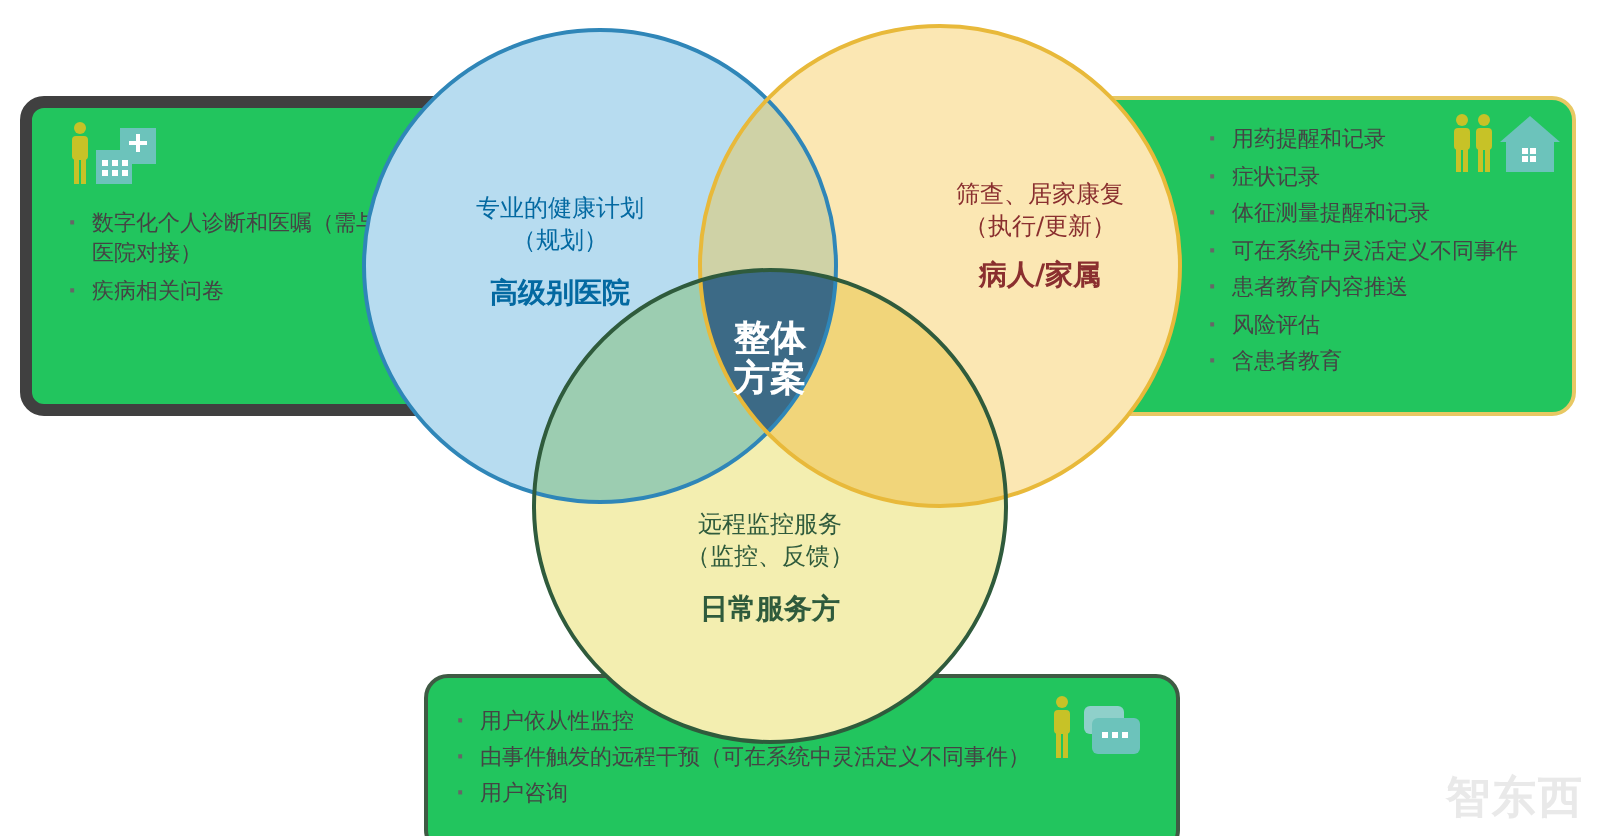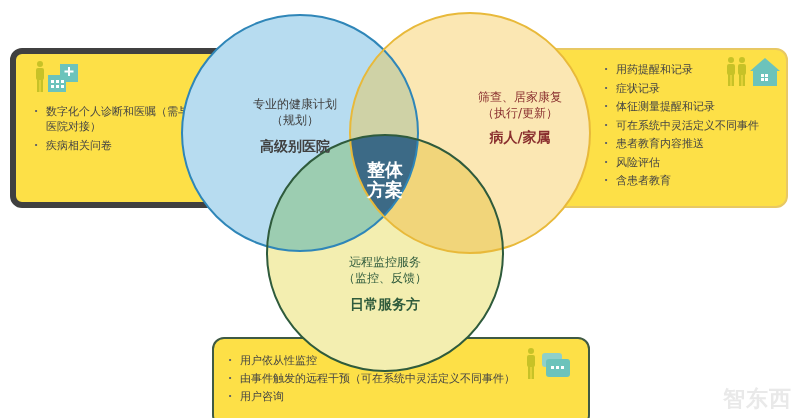--- a/index.html
+++ b/index.html
@@ -1,17 +1,17 @@
 <!DOCTYPE html>
 <html><head>
 <meta charset="utf-8">
 <style>
   html,body{margin:0;padding:0;background:#ffffff;}
   body{width:800px;height:418px;position:relative;overflow:hidden;font-family:"DejaVu Sans","Liberation Sans",sans-serif;}
-  .box{position:absolute;background:#fde047;border-radius:12px;box-sizing:border-box;}
+  .box{position:absolute;background:#22c55e;border-radius:12px;box-sizing:border-box;}
   .box-left{left:10px;top:48px;width:250px;height:160px;border:6px solid #404040;}
   .box-right{left:540px;top:48px;width:248px;height:160px;border:2px solid #e8c863;}
   .box-bottom{left:212px;top:337px;width:378px;height:90px;border:2px solid #3f5a44;}
   ul{list-style:none;margin:0;padding:0;position:absolute;}
   li{font-size:11px;color:#444;line-height:15px;position:relative;padding-left:14px;}
   li::before{content:"·";position:absolute;left:2px;top:0;color:#666;font-weight:bold;}
   .left-list{left:16px;top:50px;width:160px;}
   .left-list li{margin-bottom:4px;}
   .right-list{left:60px;top:12px;width:170px;}
   .right-list li{margin-bottom:3.5px;}
@@ -124,21 +124,21 @@
     <g clip-path="url(#clipYellow)">
       <circle cx="385" cy="253" r="118" fill="#3c6a86"></circle>
     </g>
   </g>
 
   <circle cx="300" cy="133" r="118" fill="none" stroke="#2f86b8" stroke-width="2"></circle>
   <circle cx="470" cy="133" r="120" fill="none" stroke="#e8b93a" stroke-width="2"></circle>
   <circle cx="385" cy="253" r="118" fill="none" stroke="#2f5b3c" stroke-width="2"></circle>
 </svg>
 
-<div class="txt" style="left:230px;top:96px;width:130px;color:#404040;">
+<div class="txt" style="left:215px;top:96px;width:130px;color:#0369a1;">
   <div style="font-size:12px;line-height:16px">专业的健康计划</div>
   <div style="font-size:12px;line-height:16px">（规划）</div>
   <div style="font-size:14px;font-weight:bold;margin-top:10px">高级别医院</div>
 </div>
 
 <div class="txt" style="left:460px;top:89px;width:120px;color:#8a2f2f;">
   <div style="font-size:12px;line-height:16px">筛查、居家康复</div>
   <div style="font-size:12px;line-height:16px">（执行/更新）</div>
   <div style="font-size:14px;font-weight:bold;margin-top:8px">病人/家属</div>
 </div>

